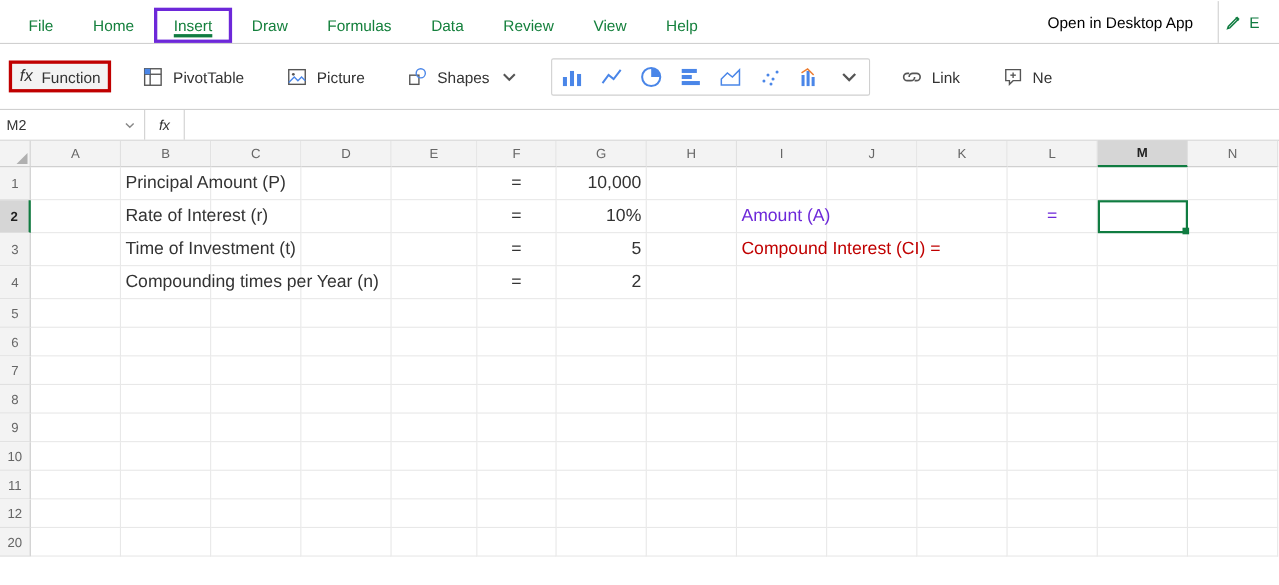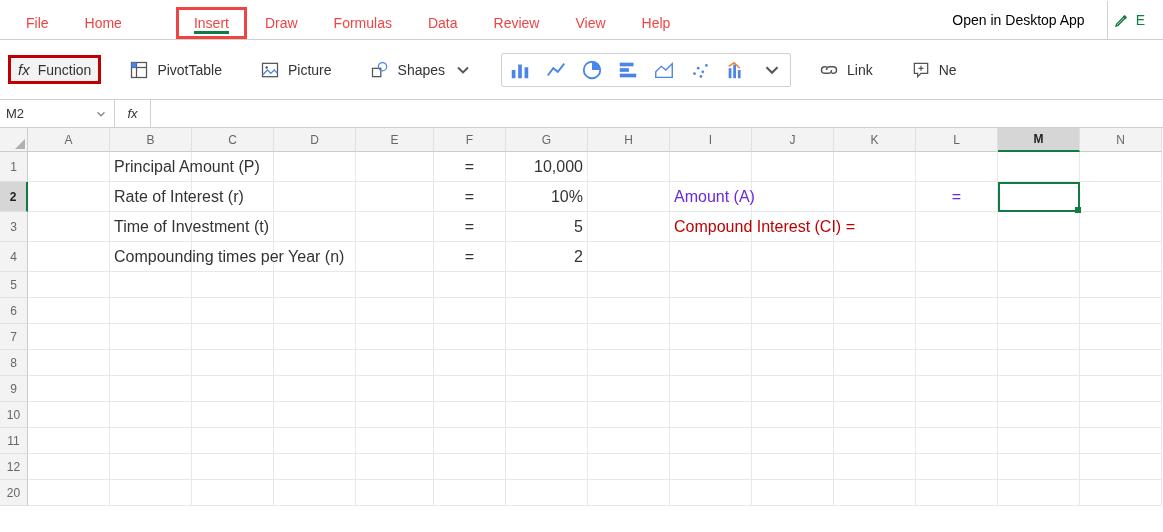--- a/index.html
+++ b/index.html
@@ -1,41 +1,41 @@
 <!DOCTYPE html>
 <html><head>
 <meta charset="utf-8">
 <style>
   * { box-sizing: border-box; margin: 0; padding: 0; font-family: "Segoe UI", Arial, sans-serif; }
   body { background: #fff; width: 1163px; height: 532px; overflow: hidden; font-size: 14px; color: #333; }
   
   
   .ribbon-tabs { height: 40px; border-bottom: 1px solid #d0d0d0; display: flex; align-items: flex-end; padding: 0 8px; background: #fff; }
-  .ribbon-tab { padding: 8px 18px; cursor: pointer; font-size: 14px; color: #ef4444; position: relative; }
+  .ribbon-tab { padding: 8px 18px; cursor: pointer; font-size: 14px; color: #15803d; position: relative; }
   .ribbon-tab.active::after { content:''; position:absolute; left:18px; right:18px; bottom:2px; height:3px; background:#107c41; }
-  .ribbon-tab.highlight { border: 3px solid #ef4444; padding: 5px 15px; margin-left: 36px; }
+  .ribbon-tab.highlight { border: 3px solid #6d28d9; padding: 5px 15px; }
   .ribbon-tab.highlight.active::after { left:15px; right:15px; }
   .right-group { margin-left: auto; display:flex; align-items:center; gap: 14px; padding-right: 4px;}
   .open-desktop { font-size:14px; color:#000000; padding: 6px 8px; cursor:pointer;}
   .edit-btn { display:flex; align-items:center; gap:6px; color:#107c41; font-size:14px; padding: 4px 6px; border-left:1px solid #d0d0d0; height:38px;}
   .edit-btn svg { width:16px; height:16px; }
   
   
   .ribbon-content { height: 60px; border-bottom: 1px solid #d0d0d0; display:flex; align-items:center; padding: 0 8px; gap: 18px; background:#fff; }
   .ribbon-btn { display:flex; align-items:center; gap:8px; padding: 6px 10px; cursor:pointer; font-size:14px;}
   .ribbon-btn.highlight { border: 3px solid #c00000; padding:3px 7px; background:#f3f3f3; }
   .ribbon-btn svg { width:20px; height:20px; flex-shrink:0; }
   .charts-group { border:1px solid #d0d0d0; border-radius:2px; display:flex; align-items:center; padding:4px 6px; gap:12px;}
   .chart-icon { width:24px; height:24px; display:flex; align-items:center; justify-content:center; cursor:pointer; }
   .chart-icon svg { width:22px; height:22px; }
   .chev { width:14px; }
   
   
   .formula-bar { height:28px; border-bottom:1px solid #d0d0d0; display:flex; align-items:stretch; }
-  .name-box { width:115px; border-right:1px solid #d0d0d0; display:flex; align-items:center; padding:0 6px; justify-content:space-between; font-size:13px;}
+  .name-box { width:132px; border-right:1px solid #d0d0d0; display:flex; align-items:center; padding:0 6px; justify-content:space-between; font-size:13px;}
   .fx-box { width:36px; border-right:1px solid #d0d0d0; display:flex; align-items:center; justify-content:center; font-style:italic; font-size:13px;}
   .formula-input { flex:1; padding:0 6px; display:flex; align-items:center; font-size:13px;}
   
   
   .sheet { display:flex; }
   .row-hdr-col { width:28px; }
   .corner { height:24px; background:#f3f3f3; border-right:1px solid #ccc; border-bottom:1px solid #ccc; position:relative;}
   .corner::after{content:'';position:absolute;right:2px;bottom:2px;width:0;height:0;border-left:10px solid transparent;border-bottom:10px solid #b0b0b0;}
   .row-hdr { height:26px; background:#f3f3f3; border-right:1px solid #ccc; border-bottom:1px solid #e0e0e0; display:flex; align-items:center; justify-content:center; font-size:12px; color:#666;}
   .row-hdr.sel { background:#d6d6d6; border-right:2px solid #107c41; font-weight:bold; color:#222;}

